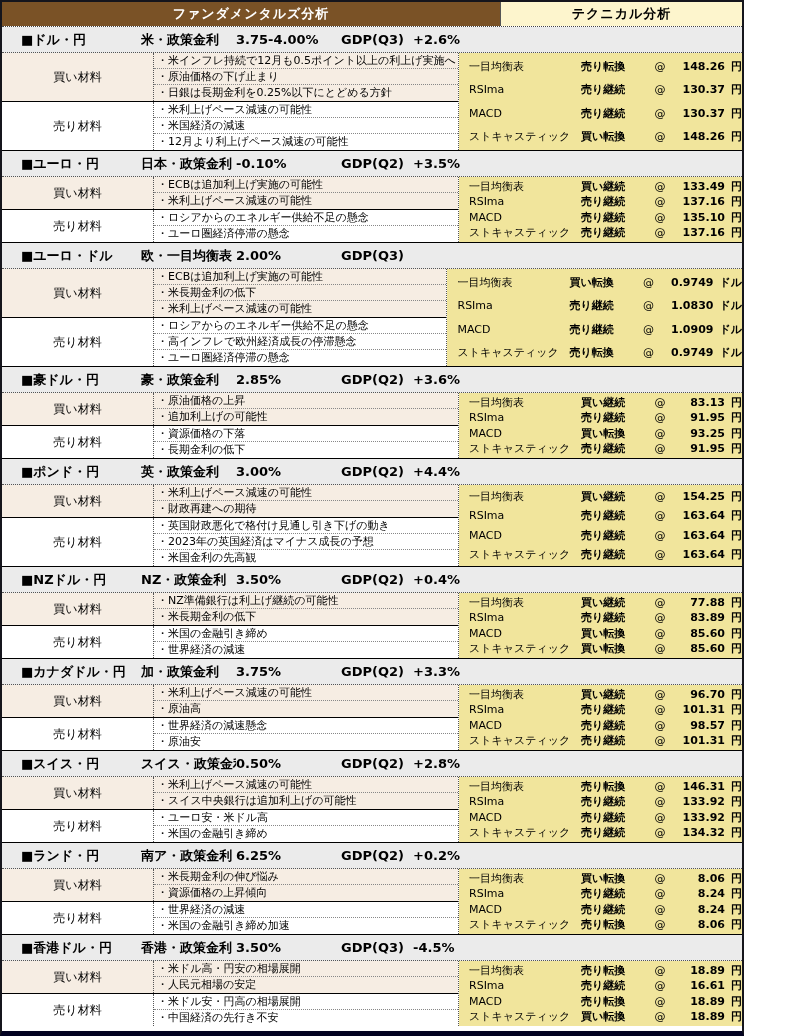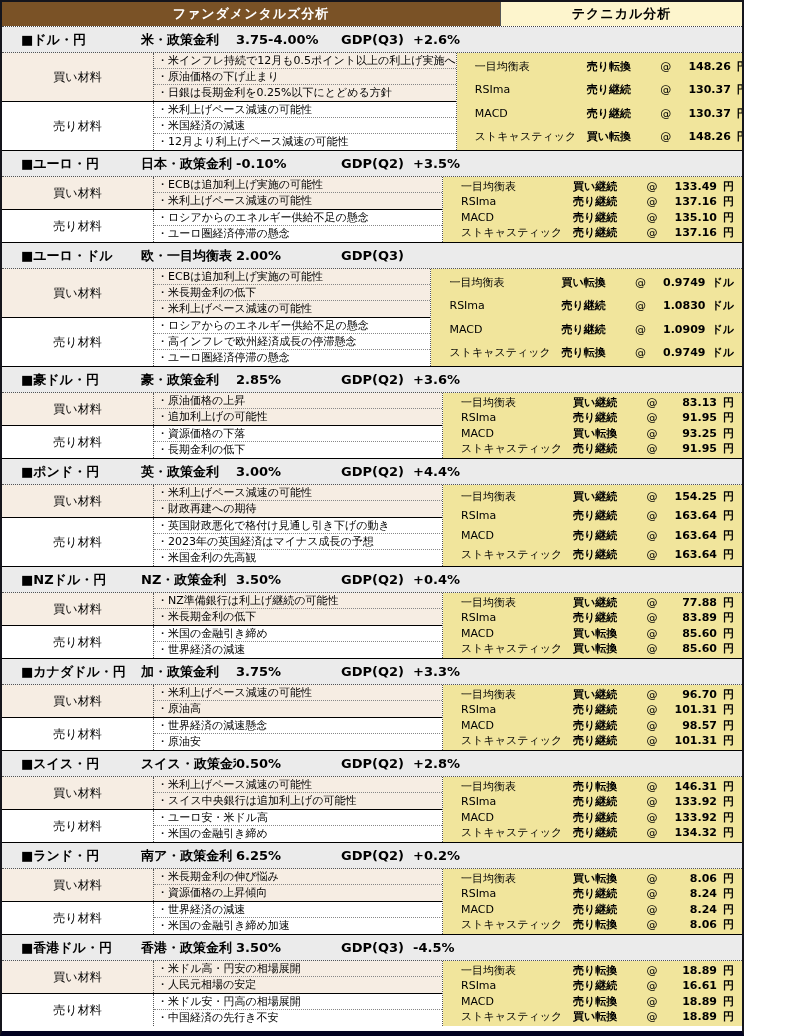--- a/index.html
+++ b/index.html
@@ -51,21 +51,21 @@
     width:152px;flex:0 0 auto;display:flex;align-items:center;justify-content:center;
     font-size:12px;border-right:1px dotted #555;text-align:center;
   }
   .mat-items{flex:1;display:flex;flex-direction:column;}
   .mat-item{
     height:16px;line-height:15px;font-size:11px;padding-left:3px;
     white-space:nowrap;overflow:hidden;
   }
   .mat-item:not(:last-child){border-bottom:1px dotted #888;}
   
-  .tech-panel{flex:1;background:var(--panel);display:flex;flex-direction:column;padding:2px 8px;}
+  .tech-panel{flex:1;background:var(--panel);display:flex;flex-direction:column;padding:2px 0;}
   .tech-row{
     flex:1;display:grid;grid-template-columns:112px 66px 26px 52px auto;
     align-items:center;font-size:11px;padding-left:10px;white-space:nowrap;
   }
   .tech-row .signal{font-weight:bold;}
   .tech-row .at{text-align:center;}
   .tech-row .price{text-align:right;font-weight:bold;}
   .tech-row .unit{padding-left:6px;font-weight:bold;}
 </style>
 </head>

